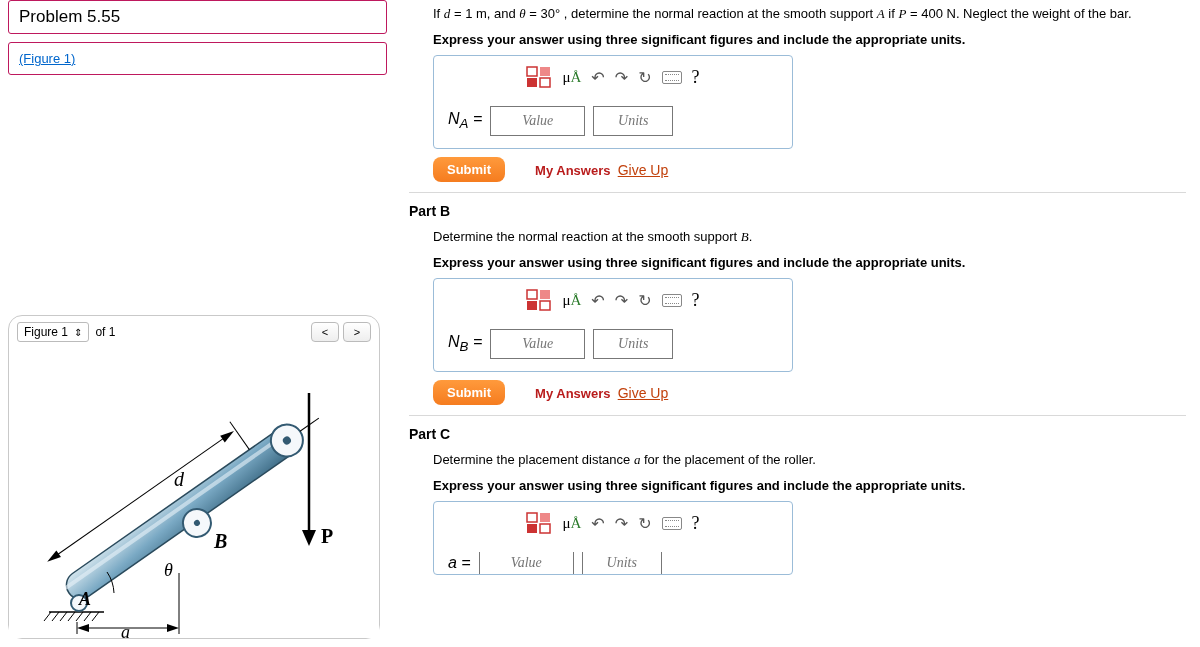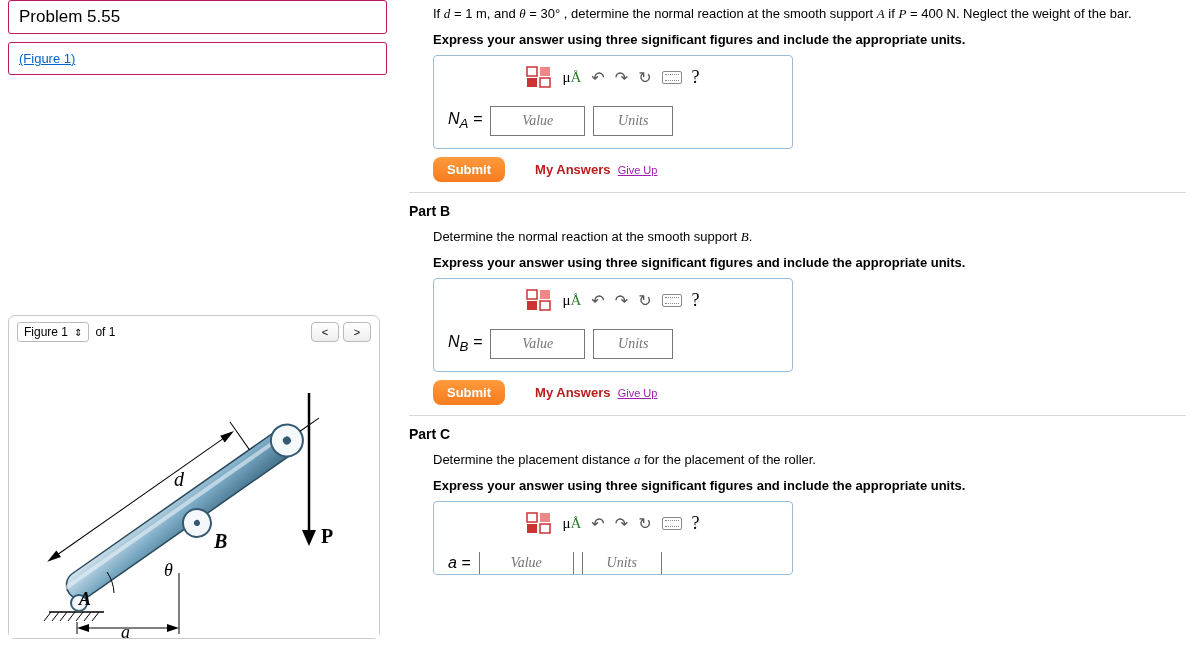--- a/index.html
+++ b/index.html
@@ -4,21 +4,21 @@
 <style>
 * { box-sizing: border-box; margin: 0; padding: 0; }
 body { font-family: Arial, sans-serif; font-size: 13px; background: #fff; color: #000; width: 1200px; height: 647px; overflow: hidden; position: relative; }
 .left-col { position: absolute; left: 0; top: 0; width: 395px; height: 647px; }
 .right-col { position: absolute; left: 395px; top: 0; width: 805px; height: 467px; }
 .panel { border: 1px solid #be185d; border-radius: 3px; background: #fff; }
 .prob-title-box { margin: 0 8px 8px 8px; padding: 6px 10px; }
 .prob-title { font-size: 17px; font-weight: normal; }
 .fig-link-box { margin: 3px 8px; padding: 8px 10px; }
 .fig-link { color: #0066cc; text-decoration: underline; font-size: 13px; }
-.fig-panel { position: absolute; left: 8px; top: 315px; width: 372px; border: 1px solid #c9c9c9; border-radius: 7px; }
+.fig-panel { position: absolute; left: 8px; top: 315px; width: 372px; border: 1px solid #c9c9c9; border-radius: 14px; }
 .fig-header { display: flex; align-items: center; gap: 6px; padding: 6px 8px; }
 .fig-select { border: 1px solid #bbb; border-radius: 3px; padding: 2px 6px; font-size: 12px; display: inline-flex; align-items: center; gap: 6px; }
 .fig-of { font-size: 12px; }
 .fig-nav-btns { margin-left: auto; display: flex; gap: 4px; }
 .nav-btn { width: 28px; height: 20px; border: 1px solid #bbb; border-radius: 4px; background: linear-gradient(#fff,#eee); font-size: 11px; display: flex; align-items: center; justify-content: center; cursor: pointer; }
 .fig-img-area { height: 290px; position: relative; background: #fff; overflow: hidden; }
 .right-inner { padding: 0 14px; }
 .part-text { font-size: 13px; line-height: 1.5; margin-bottom: 6px; }
 .bold { font-weight: bold; }
 .ital { font-style: italic; font-family: 'Times New Roman', serif; }
@@ -32,21 +32,21 @@
 .tool-kbd::before { content: ''; position: absolute; left: 2px; right: 2px; top: 2px; bottom: 2px; border-top: 1px dotted #888; border-bottom: 1px dotted #888; }
 .tool-q { font-size: 18px; font-family: 'Times New Roman', serif; }
 .answer-row { display: flex; align-items: center; gap: 8px; }
 .answer-label { font-style: italic; font-family: Liberation Sans, sans-serif; font-size: 16px; }
 .answer-input { border: 1px solid #777; height: 30px; font-family: 'Times New Roman', serif; font-style: italic; font-size: 14px; color: #999; padding: 0 8px; text-align: center; }
 .val-in { width: 95px; }
 .units-in { width: 80px; font-style: italic; }
 .submit-row { display: flex; align-items: center; gap: 30px; margin: 8px 0 4px 24px; }
 .submit-btn { background: linear-gradient(#ff9a3c, #f57c1f); color: #fff; border: none; border-radius: 8px; padding: 5px 14px; font-size: 13px; font-weight: bold; cursor: pointer; }
 .my-ans { font-size: 13px; color: #b91c1c; font-weight: bold; }
-.giveup { color: #a21caf; text-decoration: underline; font-size: 11px; cursor: pointer; }
+.giveup { color: #c2410c; text-decoration: underline; font-size: 14px; cursor: pointer; }
 .part-sep { border: none; border-top: 1px solid #d9d9d9; margin: 10px 0 10px 0; }
 .part-title { font-size: 14px; font-weight: bold; margin-bottom: 8px; }
 .indent { margin-left: 24px; }
 </style>
 </head>
 <body>
 
 <div class="left-col">
   <div class="panel prob-title-box">
     <div class="prob-title">Problem 5.55</div>

